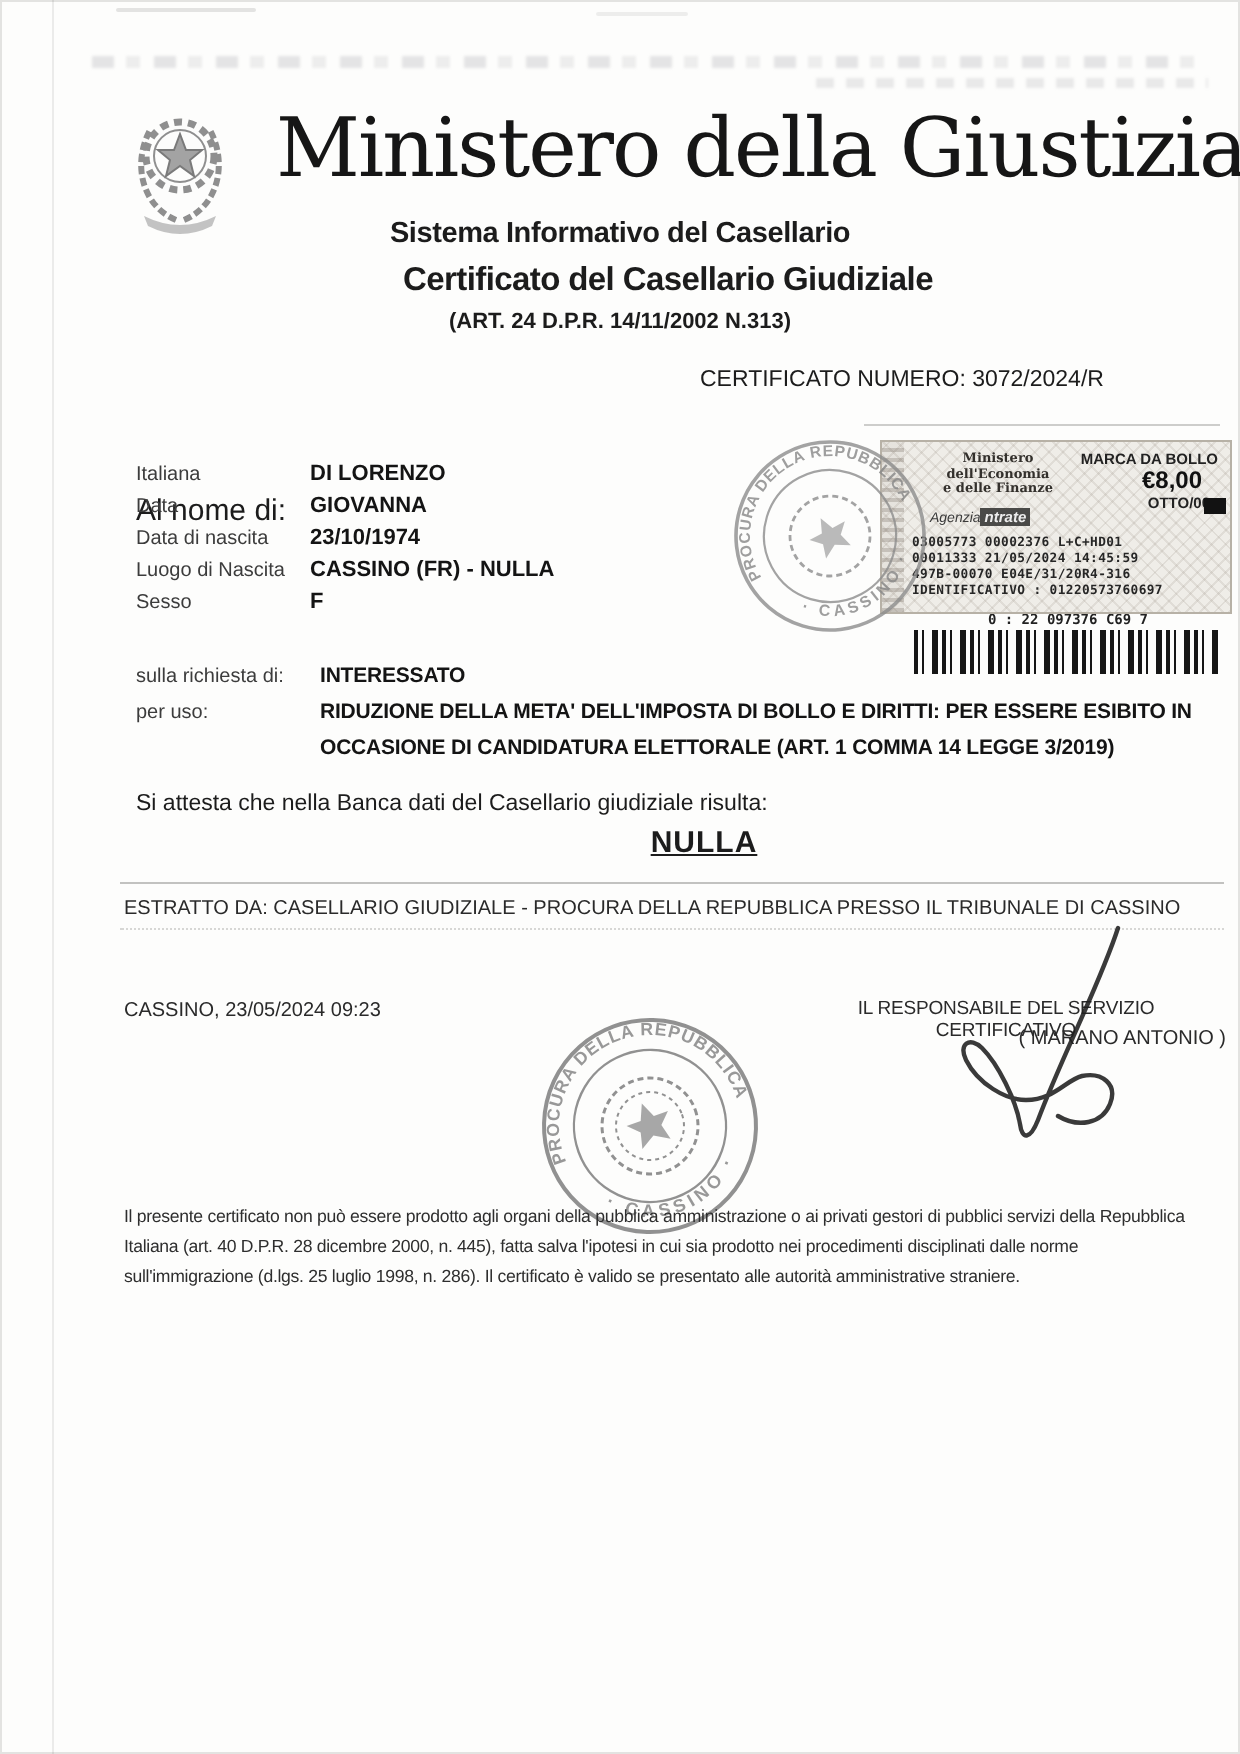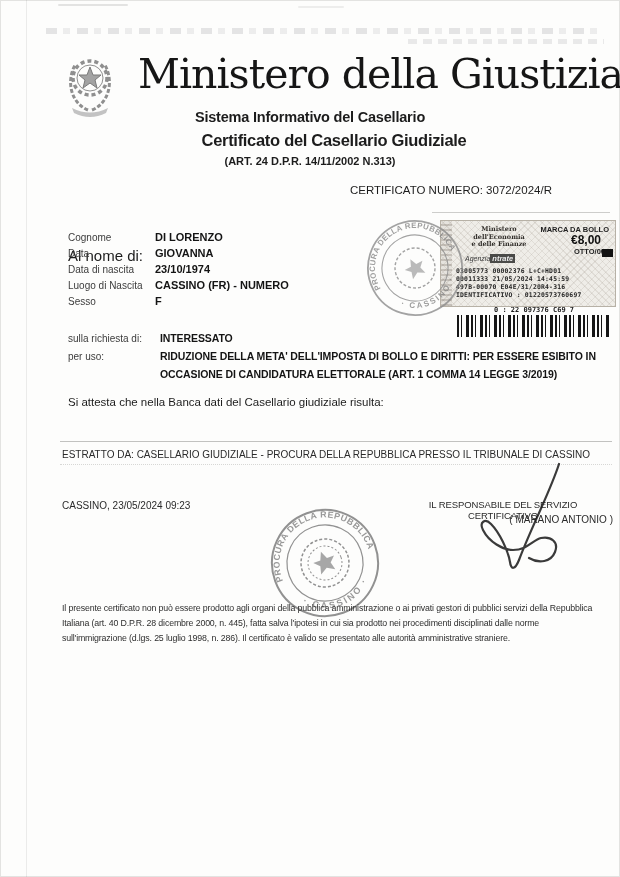--- a/index.html
+++ b/index.html
@@ -91,28 +91,28 @@
   </svg>
 
   <div class="abs ministry">Ministero della Giustizia</div>
   <div class="abs sys-title">Sistema Informativo del Casellario</div>
   <div class="abs cert-title">Certificato del Casellario Giudiziale</div>
   <div class="abs law-ref">(ART. 24 D.P.R. 14/11/2002 N.313)</div>
   <div class="abs cert-num">CERTIFICATO NUMERO: 3072/2024/R</div>
   <div class="abs numline"></div>
 
   <div class="abs sec-label">Al nome di:</div>
-  <div class="f-label" style="top:232px;">Cognome</div>
+  <div class="f-label" style="top:232px;">Italiana</div>
   <div class="f-value" style="top:231px;">DI LORENZO</div>
   <div class="f-label" style="top:248px;">Data</div>
   <div class="f-value" style="top:247px;">GIOVANNA</div>
   <div class="f-label" style="top:264px;">Data di nascita</div>
   <div class="f-value" style="top:263px;">23/10/1974</div>
   <div class="f-label" style="top:280px;">Luogo di Nascita</div>
-  <div class="f-value" style="top:279px;">CASSINO (FR) - NUMERO</div>
+  <div class="f-value" style="top:279px;">CASSINO (FR) - NULLA</div>
   <div class="f-label" style="top:296px;">Sesso</div>
   <div class="f-value" style="top:295px;">F</div>
 
   <div class="abs marca">
     <div class="marca-band"></div>
     <div class="marca-issuer">
       <span>Ministero dell'Economia</span><br>
       <span>e delle Finanze</span>
     </div>
     <div class="marca-type">MARCA DA BOLLO</div>
@@ -149,20 +149,21 @@
     </g>
   </svg>
 
   <div class="r-label" style="top:333px;">sulla richiesta di:</div>
   <div class="r-value" style="top:332px;">INTERESSATO</div>
   <div class="r-label" style="top:351px;">per uso:</div>
   <div class="r-value" style="top:350px;">RIDUZIONE DELLA META' DELL'IMPOSTA DI BOLLO E DIRITTI: PER ESSERE ESIBITO IN</div>
   <div class="r-value" style="top:368px;">OCCASIONE DI CANDIDATURA ELETTORALE (ART. 1 COMMA 14 LEGGE 3/2019)</div>
 
   <div class="abs attest">Si attesta che nella Banca dati del Casellario giudiziale risulta:</div>
+  <div class="abs nulla">NULLA</div>
 
   <div class="abs hline1"></div>
   <div class="abs extract">ESTRATTO DA: CASELLARIO GIUDIZIALE - PROCURA DELLA REPUBBLICA PRESSO IL TRIBUNALE DI CASSINO</div>
   <div class="abs hline2"></div>
 
   <div class="abs issue-date">CASSINO, 23/05/2024 09:23</div>
   <div class="abs signer-title">IL RESPONSABILE DEL SERVIZIO CERTIFICATIVO</div>
   <div class="abs signer-name">( MARANO ANTONIO )</div>
 
   <svg class="abs sig" style="left:455px;top:462px;" width="130" height="120" viewBox="0 0 130 120">

